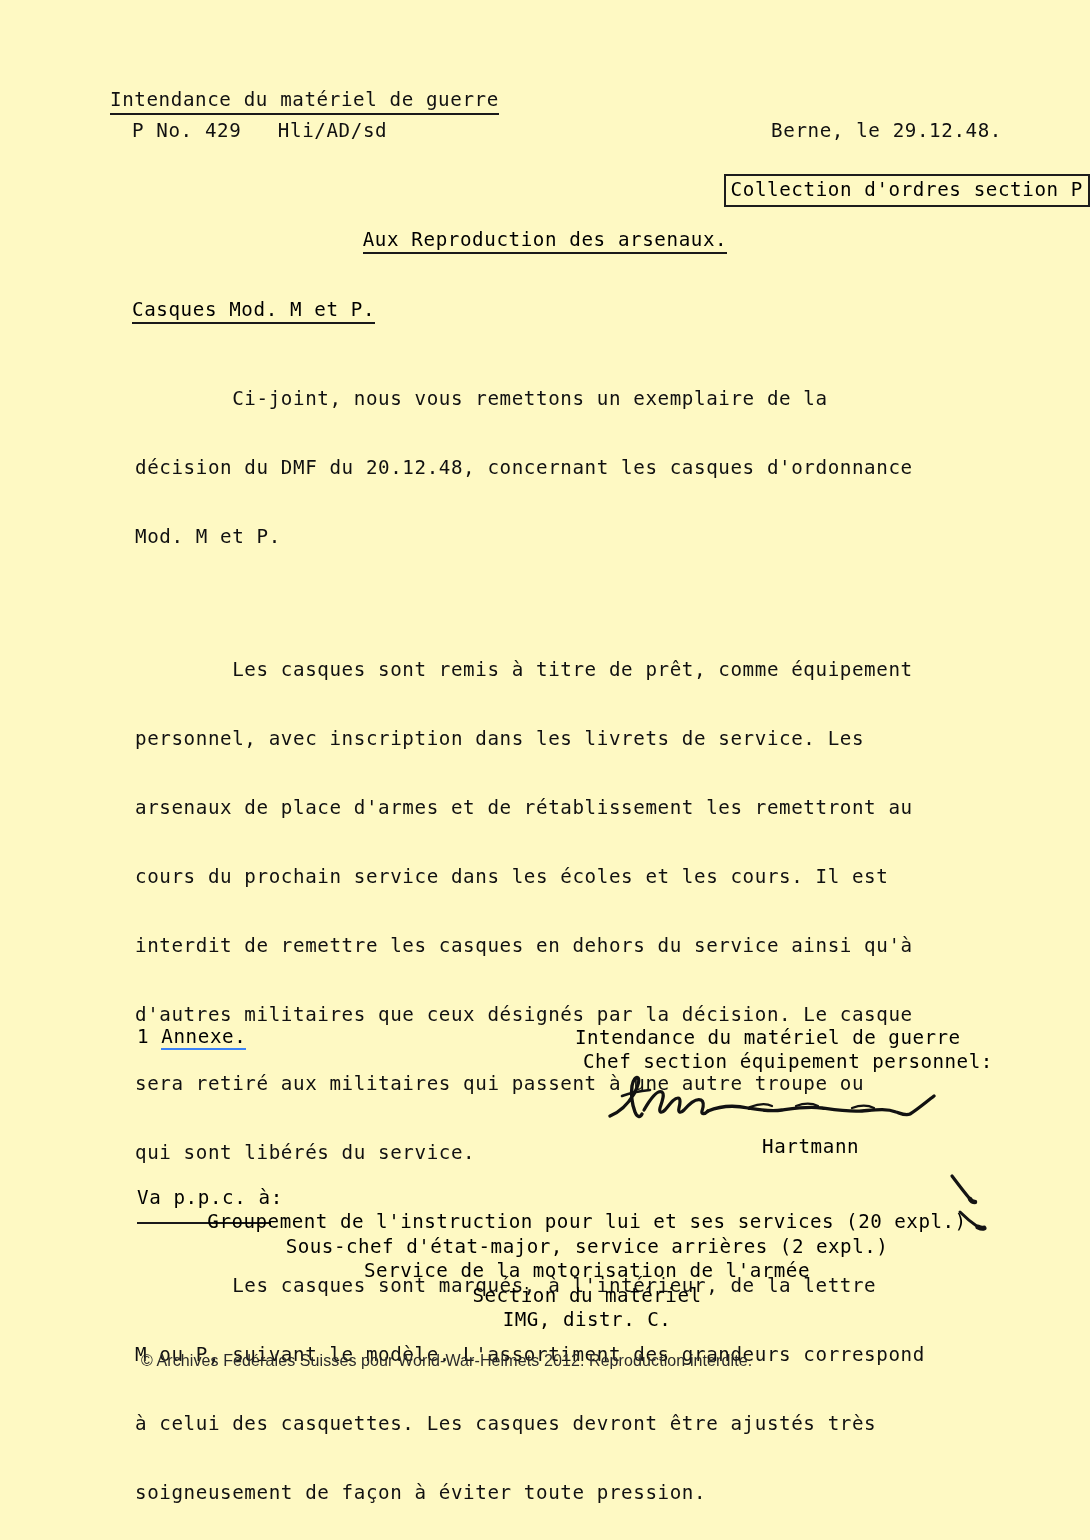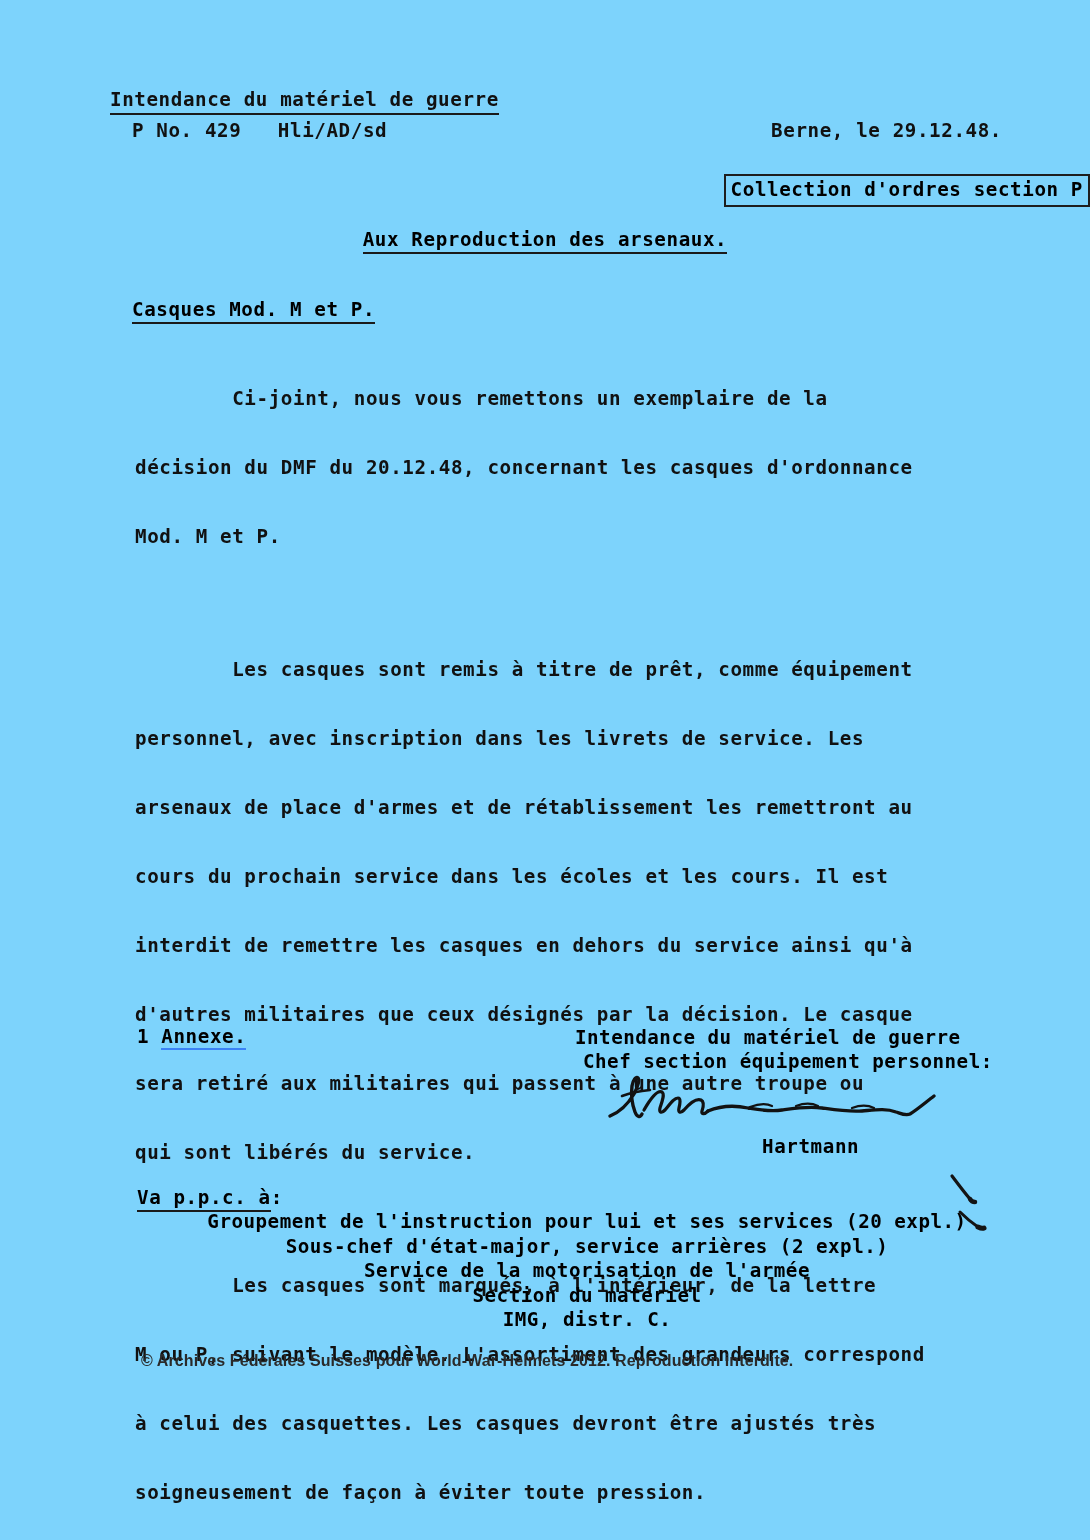--- a/index.html
+++ b/index.html
@@ -13,22 +13,21 @@
     position: relative;
     overflow: hidden;
     font-family: "DejaVu Sans Mono", "Liberation Mono", monospace;
     color: #000000;
   }
 
   
   #sheet {
     position: absolute;
     inset: 0;
-    background: #7dd3fc;
-    font-weight: bold;
+    background: #fef9c3;
   }
 
   
   .tw {
     font-family: "DejaVu Sans Mono", "Liberation Mono", monospace;
     font-size: 19.2px;
     line-height: 23px;
     letter-spacing: 0.6px;
     color: #111111;
     white-space: pre;
@@ -169,21 +168,21 @@
     left: 137px;
     top: 1186px;
     width: 900px;
   }
   #dist-heading {
     font-size: 19.2px;
     line-height: 24px;
     letter-spacing: 0.6px;
     white-space: pre;
   }
-  #dist-heading .u { border-bottom: 2px solid #1a1a1a; text-decoration: none; padding-bottom: 1px; margin-top: 47px; }
+  #dist-heading .u { border-bottom: 2px solid #1a1a1a; text-decoration: none; padding-bottom: 13px; margin-top: 47px; }
   .dist-item {
     font-size: 19.2px;
     line-height: 24.5px;
     letter-spacing: 0.5px;
     white-space: pre;
     text-align: center;
   }
 
   #pen-mark {
     position: absolute;

